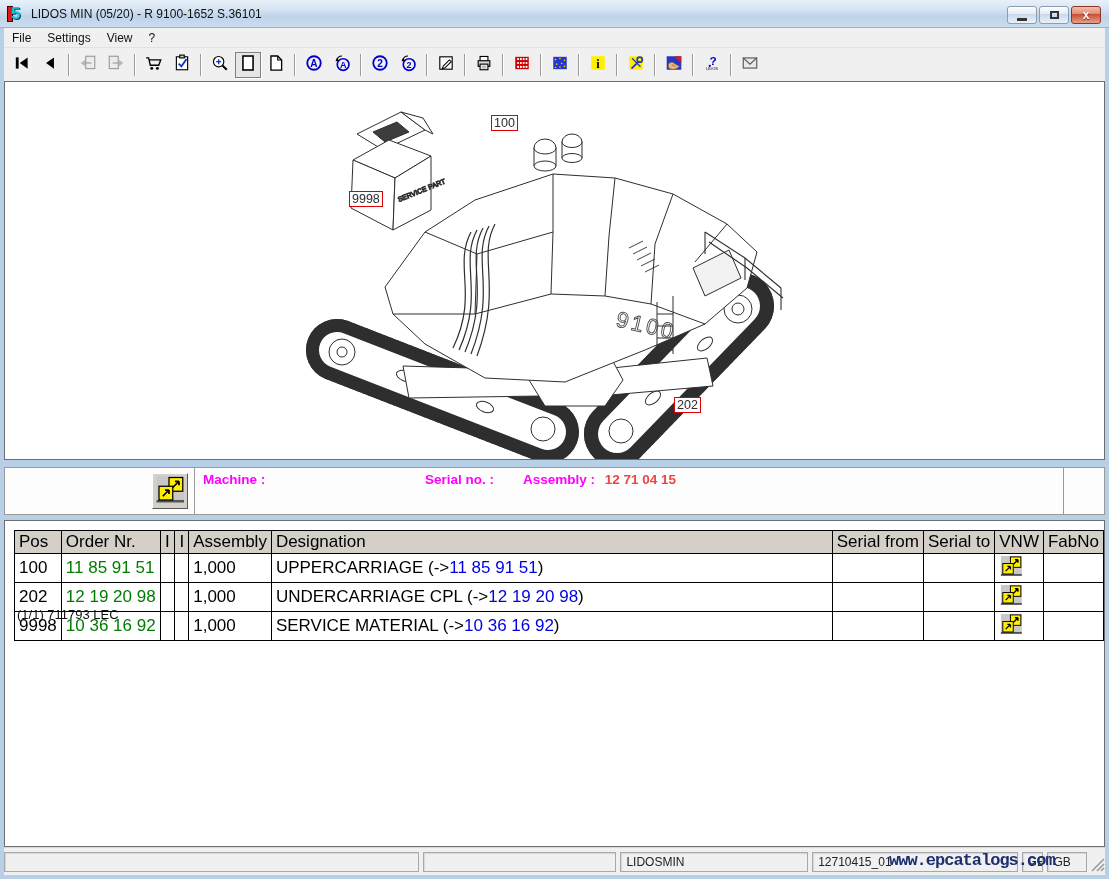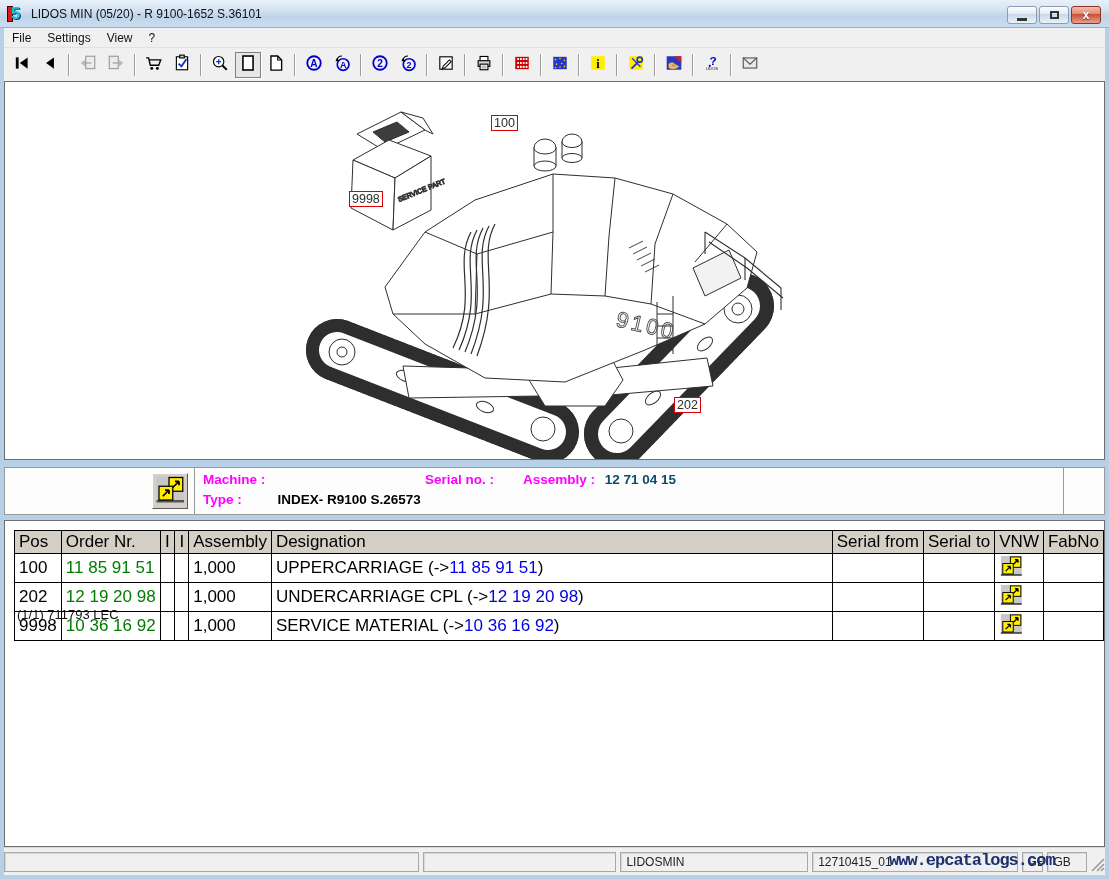--- a/index.html
+++ b/index.html
@@ -50,21 +50,21 @@
     border:1px solid #9a9a9a; display:flex; }
   .info-cell-left { width:190px; border-right:1px solid #9a9a9a; position:relative; }
   .vnw-button { position:absolute; right:6px; top:5px; width:36px; height:36px; background:#d4d0c8;
     border-top:1px solid #fff; border-left:1px solid #fff; border-right:1.5px solid #5a5a5a; border-bottom:1.5px solid #5a5a5a;
     display:flex; align-items:center; justify-content:center; }
   .info-cell-main { flex:1; border-right:1px solid #9a9a9a; padding:4px 16px 0 8px; position:relative; }
   .info-row { height:20px; font-size:13.5px; font-weight:bold; white-space:nowrap; }
   .lbl-magenta { color:#ff00ff; }
   .pos-serial { position:absolute; left:230px; top:4px; }
   .pos-assembly { position:absolute; left:328px; top:4px; }
-  .val-black { color:#0c4a6e; margin-left:6px; }
+  .val-black { color:#ef4444; margin-left:6px; }
   .type-value { margin-left:32px; color:#000; }
   .info-cell-right { width:40px; }
 
   
   .tablepanel { position:absolute; left:4px; top:520px; width:1101px; height:327px; background:#fff;
     border:1px solid #6e6e6e; }
   table.parts { border-collapse:collapse; position:absolute; left:9px; top:9px; font-size:17px; table-layout:fixed; }
   table.parts th, table.parts td { border:1px solid #000; padding:1px 4px; height:19px; overflow:hidden;
     white-space:nowrap; text-align:left; font-weight:normal; }
   table.parts th { background:#d4d0c8; }
@@ -409,24 +409,20 @@
       <path d="M15 10 L20 5 M20 5 h-3.2 M20 5 v3.2" stroke="#000" stroke-width="1.4" fill="none"></path>
       <rect x="4" y="9" width="11" height="11" fill="#ffee00" stroke="#000"></rect>
       <path d="M7 17 L12 12 M12 12 h-3.2 M12 12 v3.2" stroke="#000" stroke-width="1.4" fill="none"></path>
     </g>
   </svg></span>
         </div>
     </div>
     <div class="info-cell-main">
       <div class="info-row">
         <span class="lbl-magenta">Machine :</span>
-      </div>
-      <div class="info-row">
-        <span class="lbl-magenta">Type :</span>
-        <span class="type-value">INDEX- R9100 S.26573</span>
       </div>
       <div class="info-row pos-serial">
         <span class="lbl-magenta">Serial no. :</span>
       </div>
       <div class="info-row pos-assembly">
         <span class="lbl-magenta">Assembly :</span>
         <span class="val-black">12 71 04 15</span>
       </div>
     </div>
     <div class="info-cell-right"></div>

